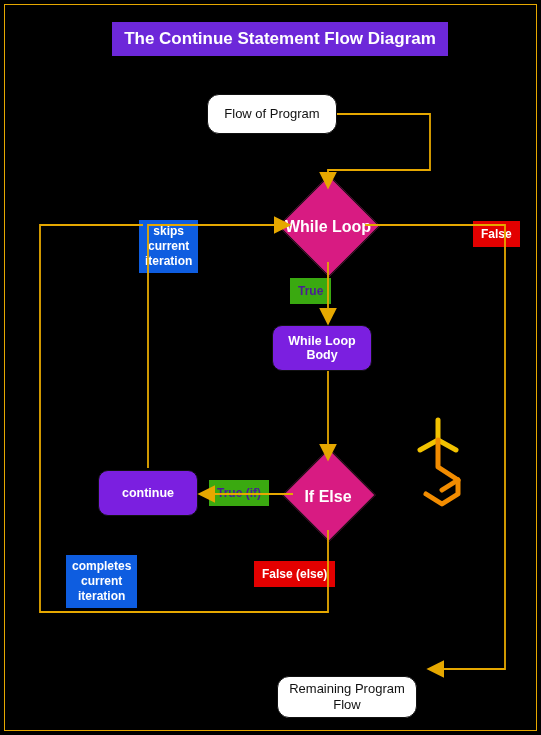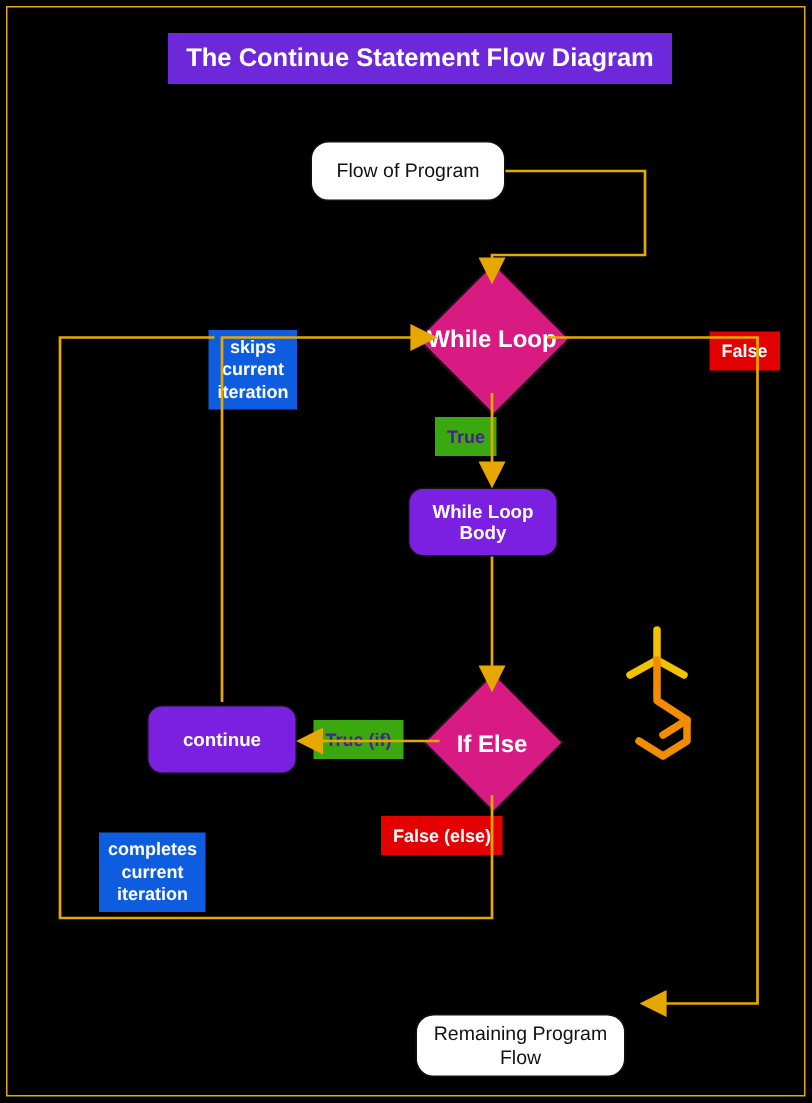--- a/index.html
+++ b/index.html
@@ -117,21 +117,21 @@
 current
 iteration</div>
 
 <div class="box purple-box" style="left:272px; top:325px; width:100px; height:46px;">While Loop Body</div>
 
 <div class="diamond" style="left:296px; top:462px; width:64px; height:64px;"></div>
 <div class="diamond-label" style="left:283px; top:488px;">If Else</div>
 
 <div class="box green-lbl" style="left:209px; top:480px;">True (if)</div>
 
-<div class="box red-lbl" style="left:254px; top:544px;">False (else)</div>
+<div class="box red-lbl" style="left:254px; top:561px;">False (else)</div>
 
 <div class="box purple-box" style="left:98px; top:470px; width:100px; height:46px;">continue</div>
 
 <div class="box blue-lbl" style="left:66px; top:555px; white-space:pre;">completes
 current
 iteration</div>
 
 <div class="box orange-box" style="left:277px; top:676px; width:140px; height:42px; white-space:pre;">Remaining Program
 Flow</div>
 

